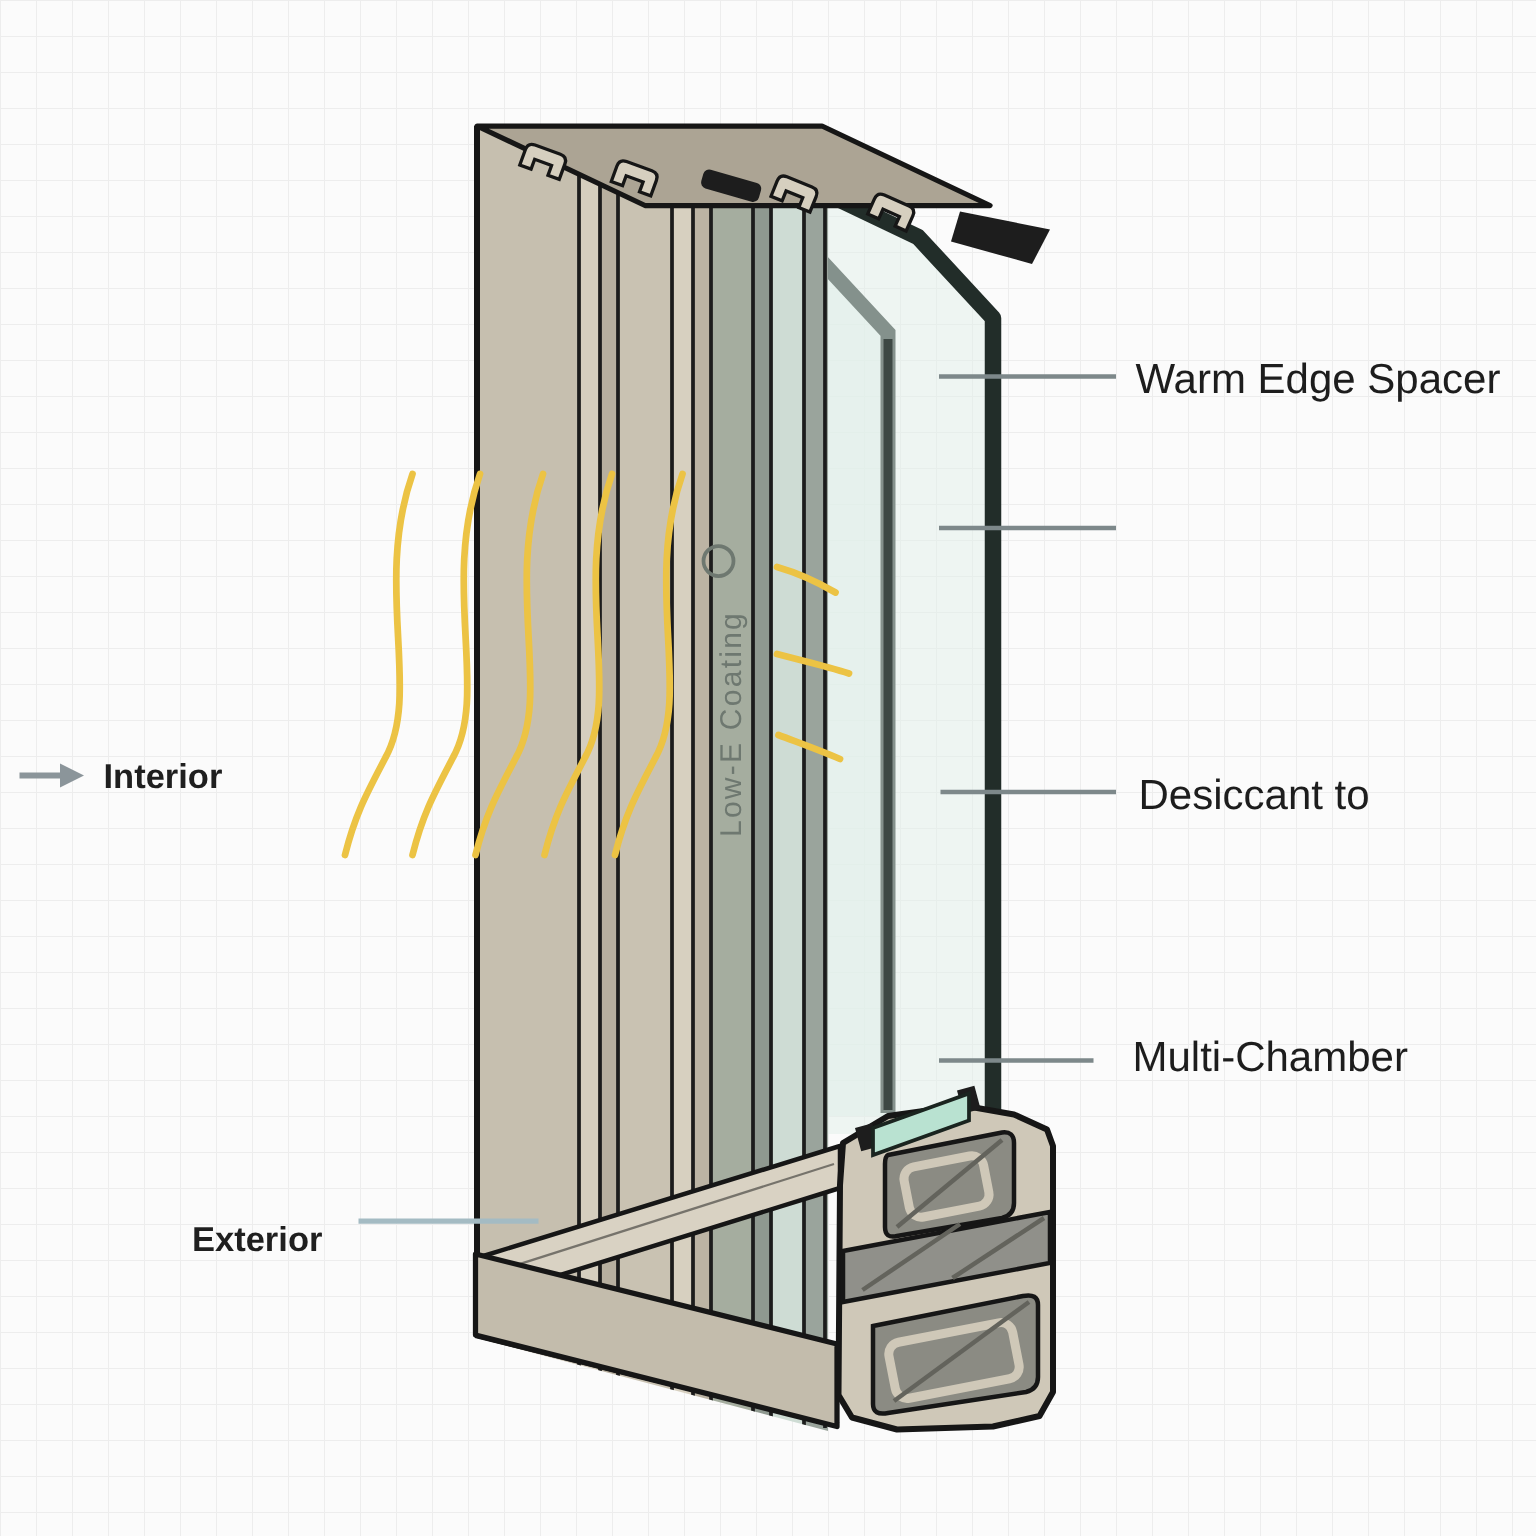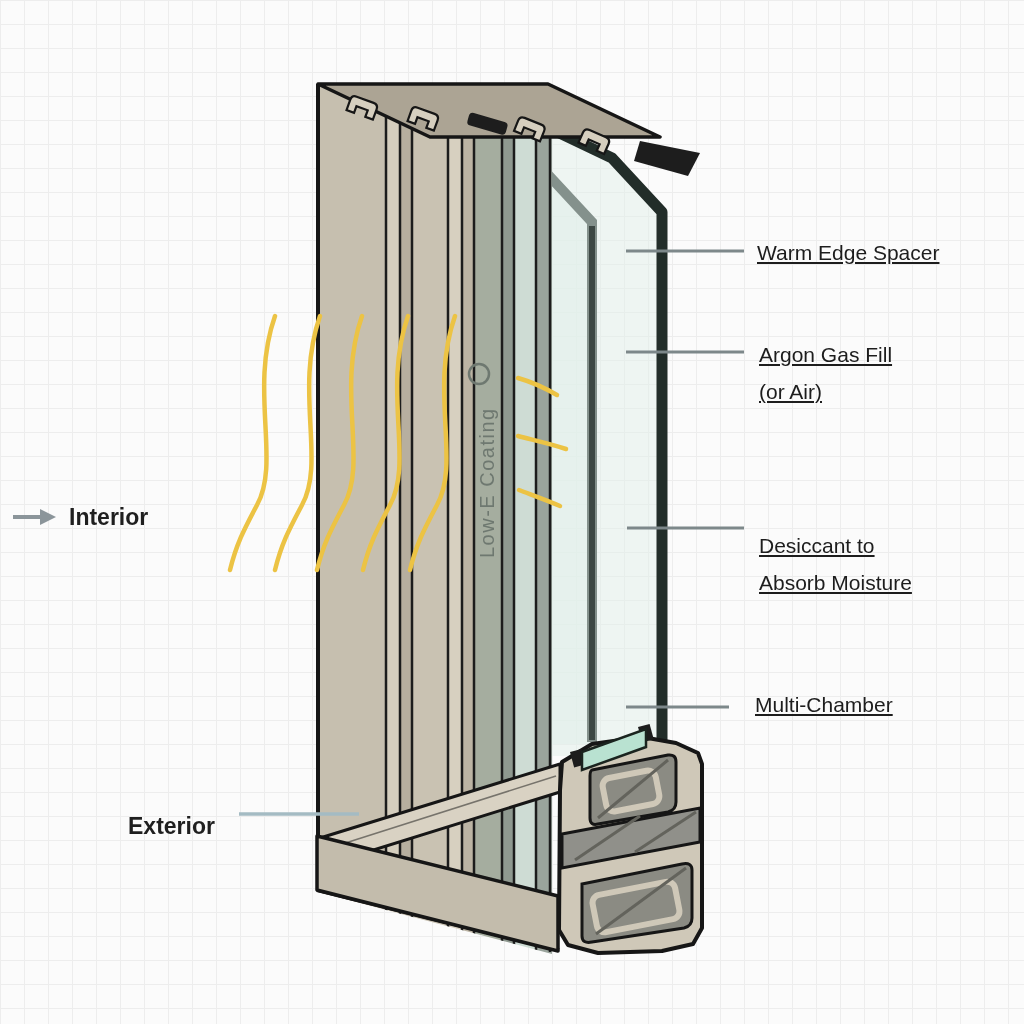--- a/index.html
+++ b/index.html
@@ -7,31 +7,31 @@
     position:relative;width:1024px;height:1024px;overflow:hidden;
     background-color:#fbfbfb;
     background-image:linear-gradient(#ededed 1px, transparent 1px),
                      linear-gradient(90deg,#ededed 1px, transparent 1px);
     background-size:24px 24px;
     font-family:"Liberation Sans", sans-serif;
   }
   svg.scene{position:absolute;left:0;top:0;width:1024px;height:1024px;}
   .ann{
     position:absolute;
-    font-size:21px;line-height:37px;font-weight:400;
-    color:#1d1d1d;white-space:nowrap;text-decoration:underline;
+    font-size:28px;line-height:37px;font-weight:400;
+    color:#1d1d1d;white-space:nowrap;
   }
   .dir{
     position:absolute;
     font-size:23px;line-height:30px;font-weight:700;
     color:#1f1f1f;white-space:nowrap;
   }
   .a-warm{left:757px;top:234px;}
   .a-argon{left:759px;top:336px;}
-  .a-desiccant{left:759px;top:527px;}
+  .a-desiccant{left:759px;top:511px;}
   .a-multi{left:742px;top:686px;margin-left:13px;}
   .l-interior{left:69px;top:502px;}
   .l-exterior{left:115px;top:811px;margin-left:13px;}
 </style>
 </head>
 <body>
 
 <div class="canvas">
 
   <svg class="scene" viewBox="0 0 1024 1024">
@@ -147,27 +147,22 @@
     <g>
       <line x1="13" y1="517" x2="40" y2="517" stroke="#8b959a" stroke-width="4"></line>
       <polygon points="40,509 56,517 40,525" fill="#8b959a"></polygon>
     </g>
   </svg>
 
   <div class="ann a-warm">
     <div>Warm Edge Spacer</div>
     <div></div>
   </div>
-  <div class="ann a-argon">
-    <div>Argon Gas Fill</div>
-    <div>(or Air)</div>
-  </div>
   <div class="ann a-desiccant">
     <div>Desiccant to</div>
-    <div>Absorb Moisture</div>
   </div>
   <div class="ann a-multi">
     <div>Multi-Chamber</div>
   </div>
 
   <div class="dir l-interior">Interior</div>
   <div class="dir l-exterior">Exterior</div>
 
 </div>
 

